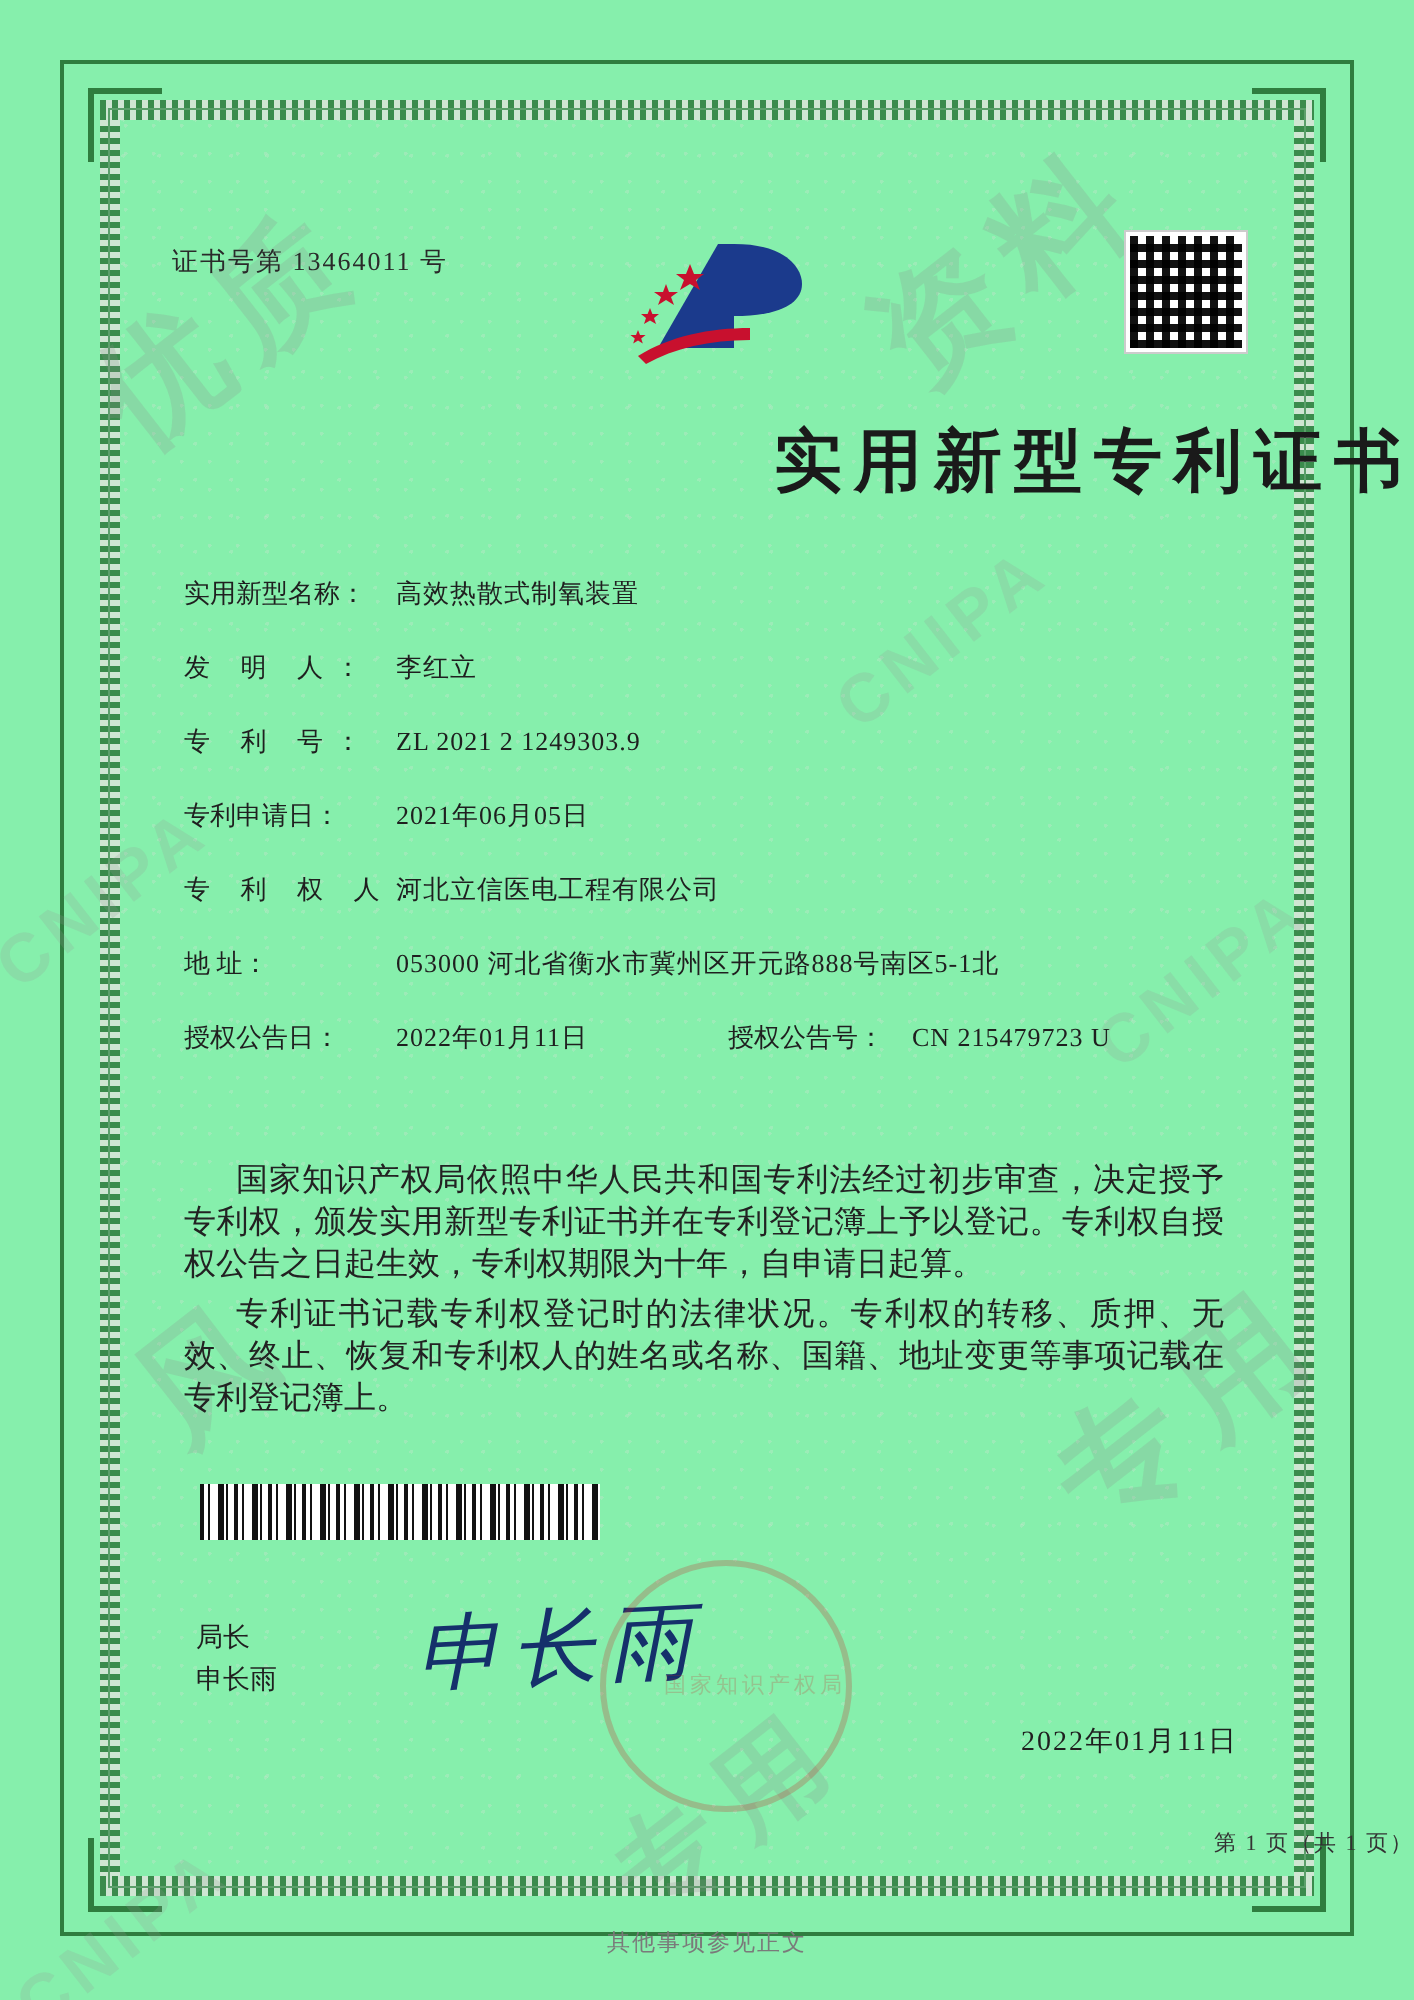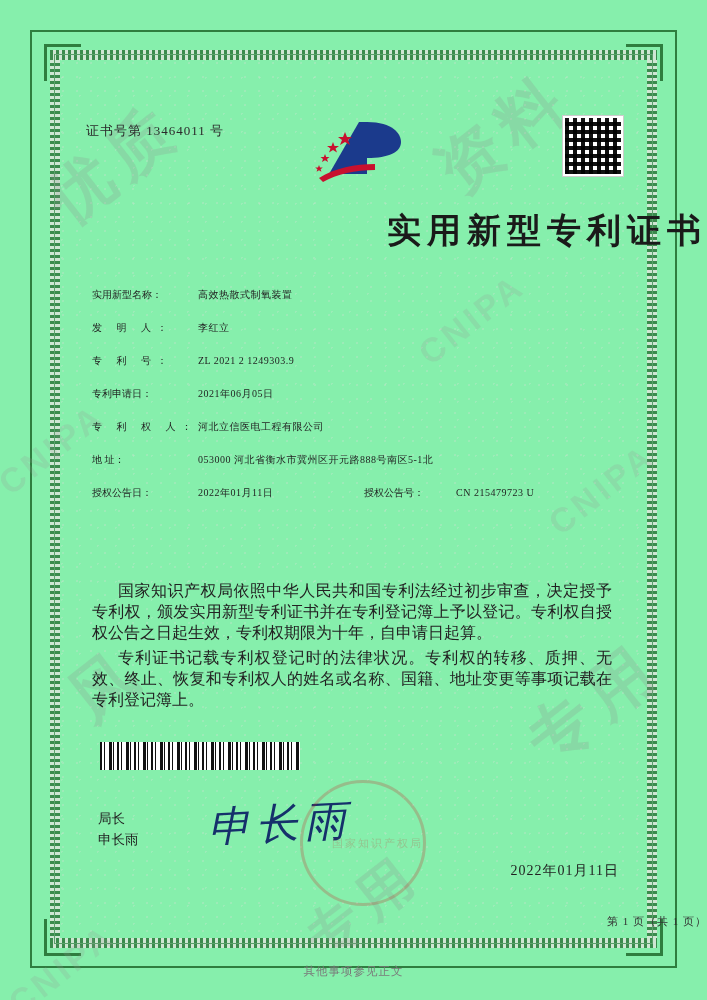--- a/index.html
+++ b/index.html
@@ -138,21 +138,21 @@
     color: #1a1a1a;
     font-family: "Liberation Serif", serif;
   }
 
   
   .fields {
     position: absolute;
     left: 92px;
     top: 288px;
     width: 520px;
-    font-size: 10px;
+    font-size: 13px;
     color: #1f1f1f;
   }
   .row {
     display: flex;
     align-items: baseline;
     margin-bottom: 19px;
   }
   .lbl {
     width: 106px;
     flex: 0 0 106px;

